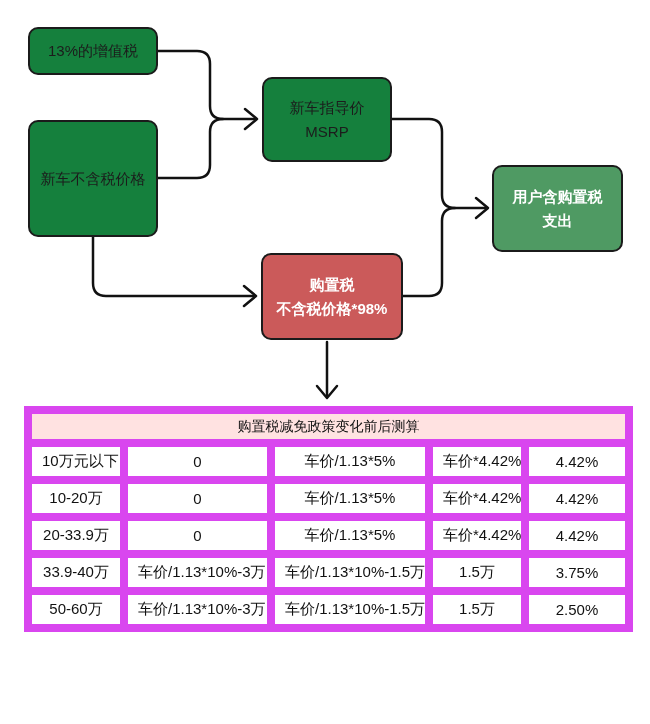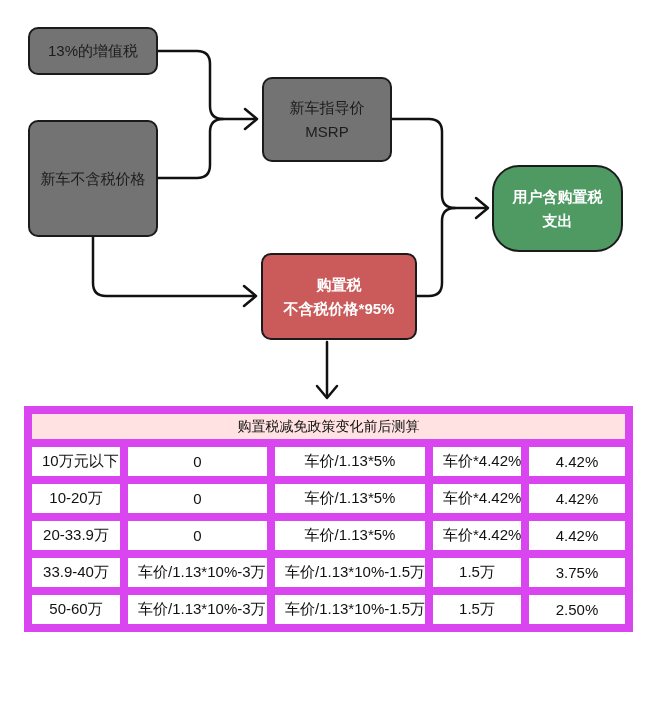--- a/index.html
+++ b/index.html
@@ -6,30 +6,30 @@
   body{
     width:650px;height:724px;position:relative;overflow:hidden;
     font-family:"Liberation Sans","DejaVu Sans",sans-serif;
     color:#1b1b1b;
   }
   
   .diagram{position:absolute;left:0;top:0;width:650px;height:406px;}
   .node{
     position:absolute;box-sizing:border-box;
     border:2.5px solid #1b1b1b;border-radius:10px;
-    background:#737373;
+    background:#15803d;
     display:flex;flex-direction:column;align-items:center;justify-content:center;
     text-align:center;font-size:15px;line-height:24px;color:#1c1c1c;
   }
   .node.accent{color:#ffffff;font-weight:bold;}
   #node-vat{left:28px;top:27px;width:130px;height:48px;}
   #node-pretax{left:28px;top:120px;width:130px;height:117px;}
   #node-msrp{left:262px;top:77px;width:130px;height:85px;}
-  #node-tax{left:261px;top:253px;width:156px;height:87px;background:#cb5a5a;}
-  #node-user{left:492px;top:165px;width:131px;height:87px;background:#4f9a63;border-radius:27px;}
+  #node-tax{left:261px;top:253px;width:142px;height:87px;background:#cb5a5a;}
+  #node-user{left:492px;top:165px;width:131px;height:87px;background:#4f9a63;}
   svg.wires{position:absolute;left:0;top:0;}
   svg.wires path{fill:none;stroke:#111111;stroke-width:2.5;stroke-linecap:round;stroke-linejoin:round;}
   
   .calc-table{
     position:absolute;left:24px;top:406px;width:601px;
     border-collapse:collapse;table-layout:fixed;
     font-size:15px;color:#111;
   }
   .calc-table td,.calc-table th{
     border:8px solid #d946ef;box-sizing:border-box;
@@ -71,21 +71,21 @@
     <span>新车指导价</span>
     <span>MSRP</span>
   </div>
 
   <div class="node" id="node-pretax">
     <span>新车不含税价格</span>
   </div>
 
   <div class="node accent" id="node-tax">
     <span>购置税</span>
-    <span>不含税价格*95%</span>
+    <span>不含税价格*98%</span>
   </div>
 
   <div class="node accent" id="node-user">
     <span>用户含购置税</span>
     <span>支出</span>
   </div>
 
 </div>
 
 <table class="calc-table">

